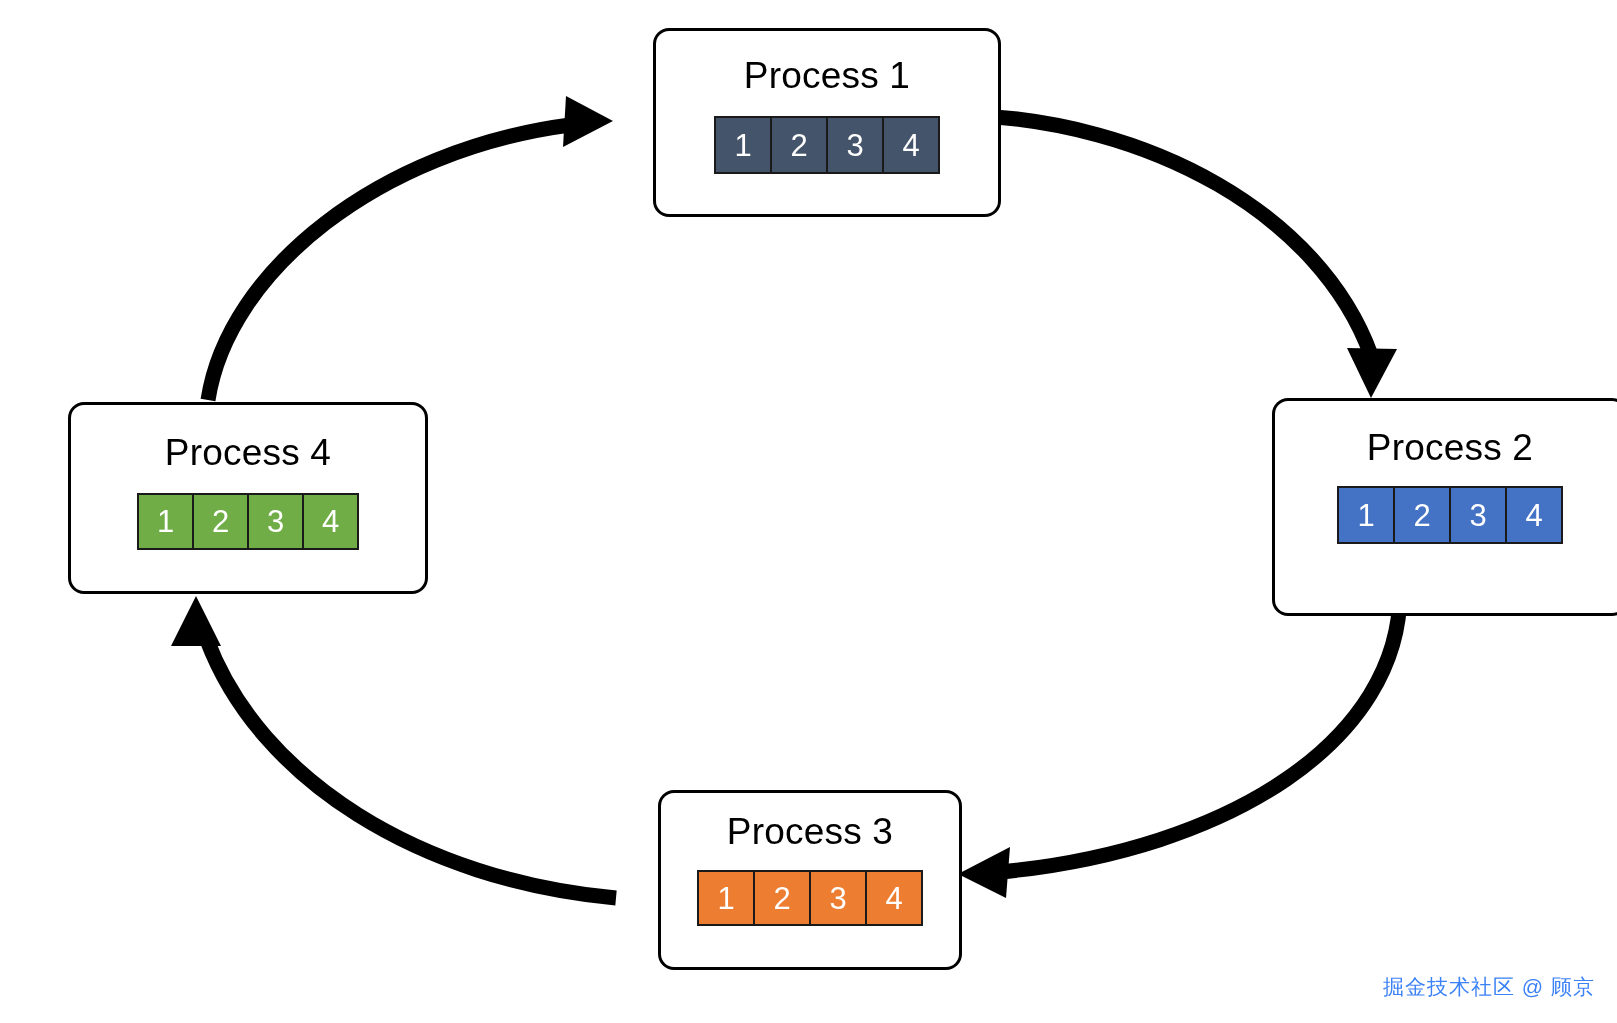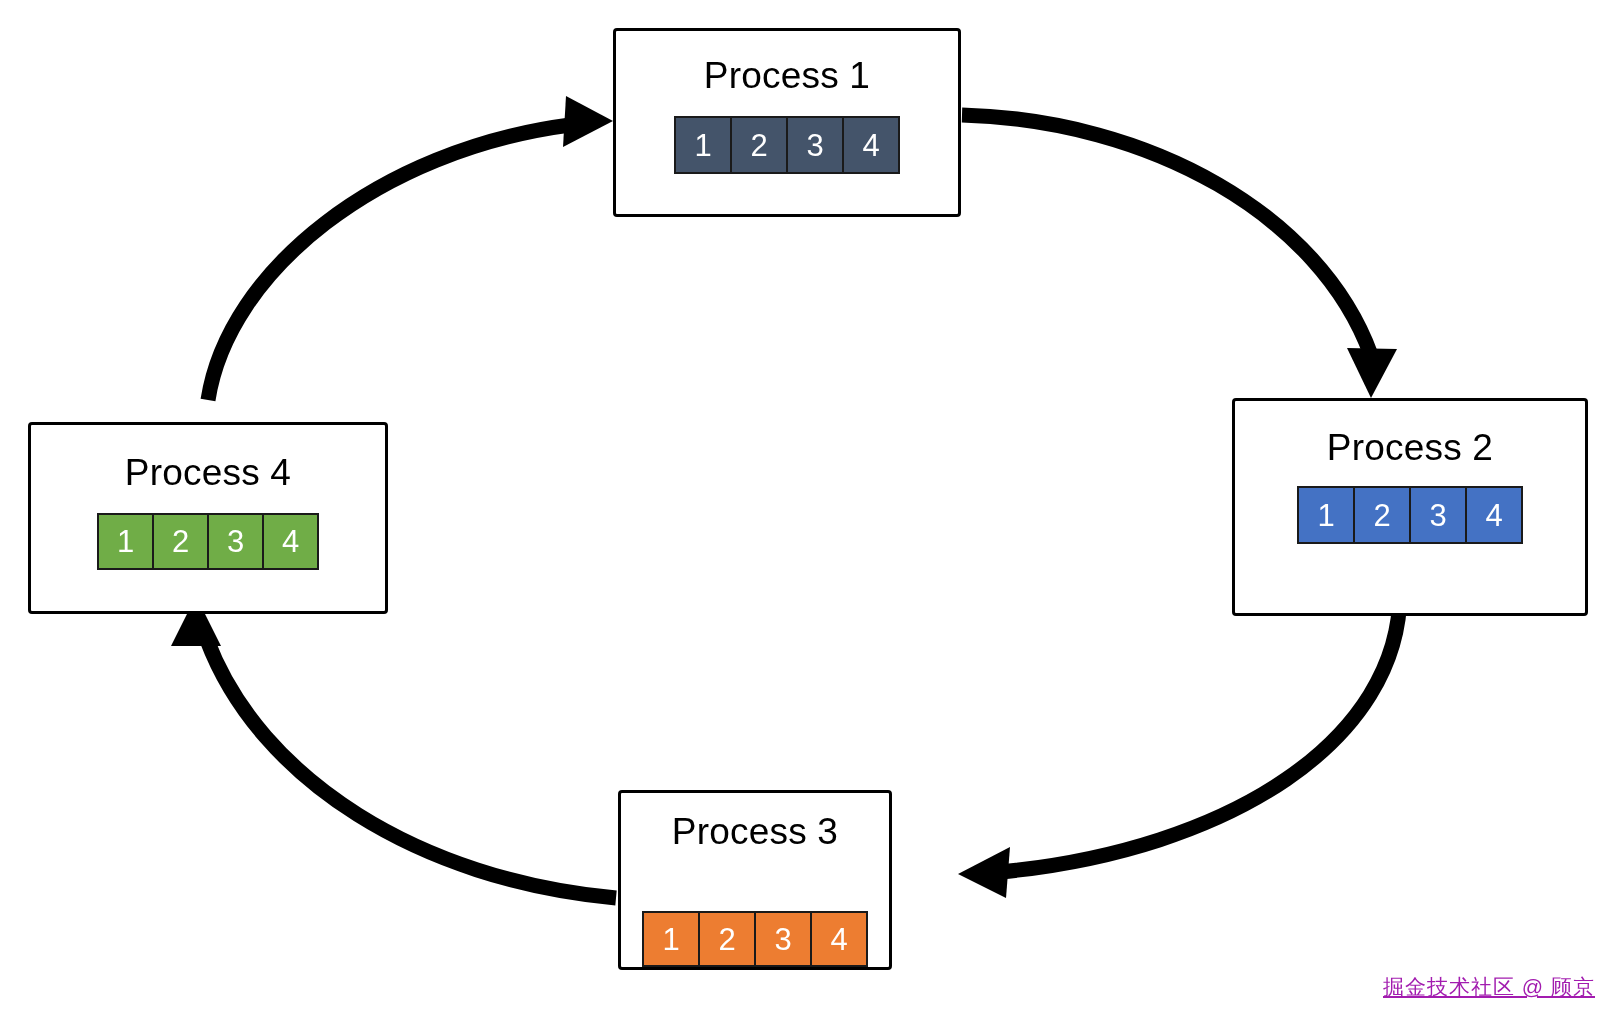--- a/index.html
+++ b/index.html
@@ -23,25 +23,26 @@
     top: 0;
     width: 1617px;
     height: 1023px;
     pointer-events: none;
   }
   .proc-box {
     position: absolute;
     box-sizing: border-box;
     background: #ffffff;
     border: 3px solid #000000;
-    border-radius: 4px;
+    border-radius: 16px;
     display: flex;
     flex-direction: column;
     align-items: center;
     z-index: 5;
+    margin-left: 40px;
   }
   .proc-title {
     font-size: 37px;
     color: #000000;
     line-height: 1;
     letter-spacing: 0.2px;
     white-space: nowrap;
   }
   .cell-row {
     display: flex;
@@ -66,27 +67,27 @@
   #box-p1 .cell-row { margin-top: 22px; }
   #box-p1 .cell { width: 58px; height: 58px; }
 
   
   #box-p2 { left: 1232px; top: 398px; width: 356px; height: 218px; }
   #box-p2 .proc-title { margin-top: 28px; }
   #box-p2 .cell-row { margin-top: 20px; }
   #box-p2 .cell { width: 58px; height: 58px; }
 
   
-  #box-p3 { left: 618px; top: 790px; width: 274px; height: 180px; justify-content: space-between; }
+  #box-p3 { left: 618px; top: 790px; width: 304px; height: 180px; }
   #box-p3 .proc-title { margin-top: 20px; }
   #box-p3 .cell-row { margin-top: 20px; }
   #box-p3 .cell { width: 58px; height: 56px; }
 
   
-  #box-p4 { left: 28px; top: 422px; width: 360px; height: 192px; }
+  #box-p4 { left: 28px; top: 402px; width: 360px; height: 192px; }
   #box-p4 .proc-title { margin-top: 29px; }
   #box-p4 .cell-row { margin-top: 22px; }
   #box-p4 .cell { width: 57px; height: 57px; }
 
   .watermark {
     position: absolute;
     right: 22px;
     bottom: 22px;
     font-size: 21px;
     color: #d2d2d2;
@@ -156,15 +157,15 @@
   <div class="proc-box" id="box-p4">
     <div class="proc-title">Process 4</div>
     <div class="cell-row">
       <div class="cell" style="background: rgb(112, 173, 71); color: rgb(255, 255, 255);">1</div>
       <div class="cell" style="background: rgb(112, 173, 71); color: rgb(255, 255, 255);">2</div>
       <div class="cell" style="background: rgb(112, 173, 71); color: rgb(255, 255, 255);">3</div>
       <div class="cell" style="background: rgb(112, 173, 71); color: rgb(255, 255, 255);">4</div>
     </div>
   </div>
 
-  <div class="watermark" style="color: #a21caf; text-decoration: underline;">掘金技术社区 @ 顾京</div>
+  <div class="watermark" style="color: #3b82f6;">掘金技术社区 @ 顾京</div>
 
 </div>
 
 </body></html>

